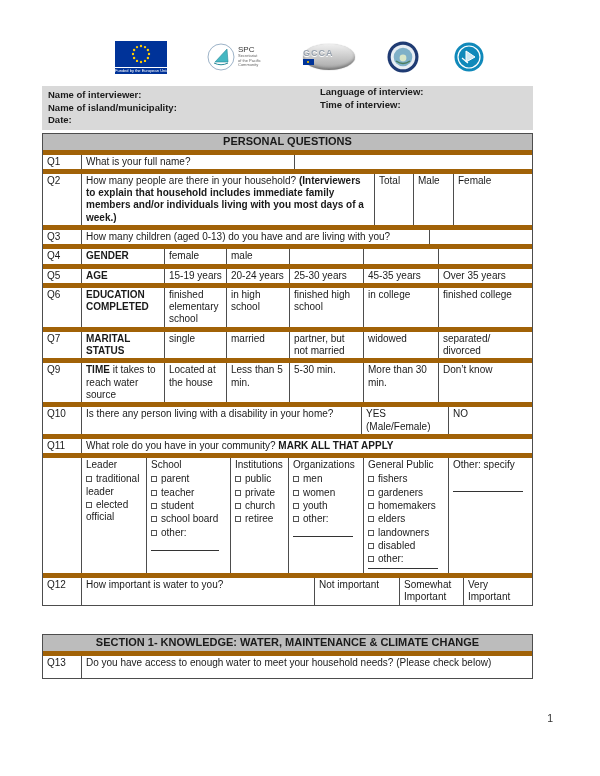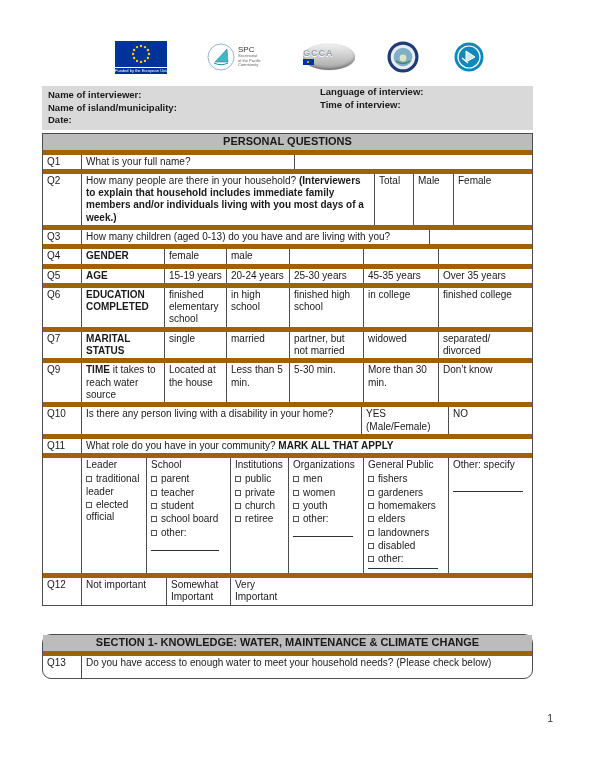--- a/index.html
+++ b/index.html
@@ -51,21 +51,21 @@
   .u { text-decoration:underline; }
   .bar { background:#bcbcbc; min-height:16px; }
   .bartext { width:100%; text-align:center; font-weight:bold; font-size:11px; line-height:15px; }
   .gray-cell { background:#8f8f8f; }
   
   .ghead { margin-bottom:2px; }
   .chk { margin-top:1px; }
   .cb { display:inline-block; width:6px; height:6px; border:1px solid #555; margin-right:4px; }
   .bl { border-bottom:1px solid #333; height:1px; }
   
-  .s1 { margin-top:28px;border-radius:9px; }
+  .s1 { margin-top:28px; }
   .pagenum { position:absolute; top:712px; right:47px; font-size:10.5px; color:#333; }
 </style>
 </head>
 <body>
 
 <div class="page">
 
   <div class="logos">
     <div class="logo-eu">
       <svg width="52" height="26">
@@ -300,20 +300,21 @@
       </div>
 
       <div class="td fill">
         <div class="ghead">Other: specify</div>
         <div class="bl" style="width:70px;margin-top:20px"></div>
       </div>
     </div>
 
     <div class="trow" style="min-height:29px">
       <div class="td qid">Q12</div>
+      <div class="td" style="width:233px">How important is water to you?</div>
       <div class="td pre" style="width:85px">Not important</div>
       <div class="td pre" style="width:64px">Somewhat
 Important</div>
       <div class="td fill pre">Very
 Important</div>
     </div>
   </div>
 
   <div class="qtable s1">
     <div class="trow bar">

